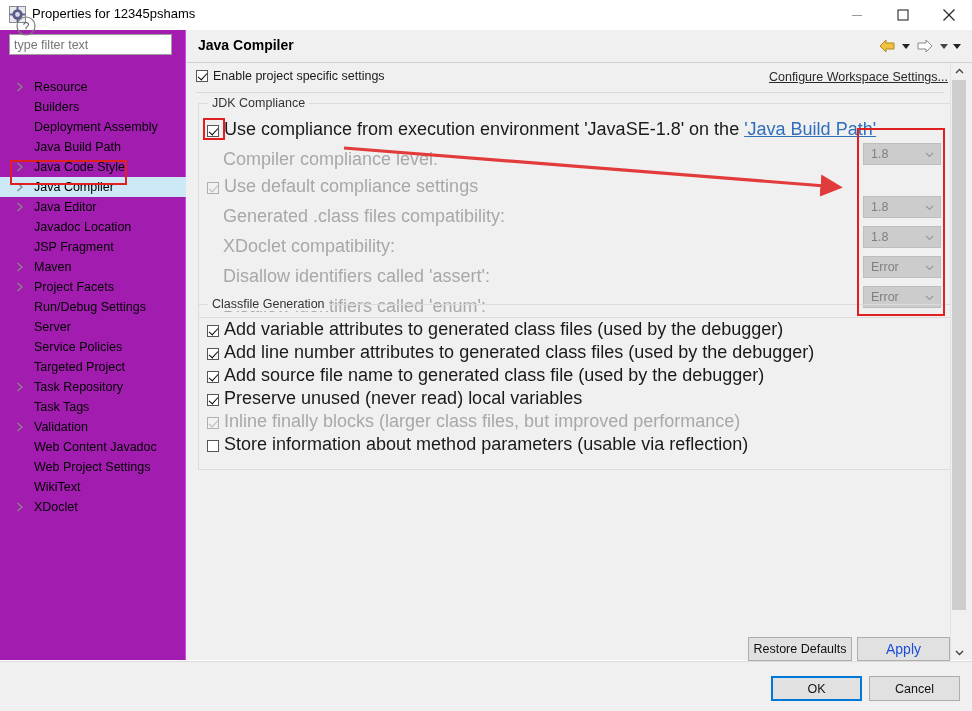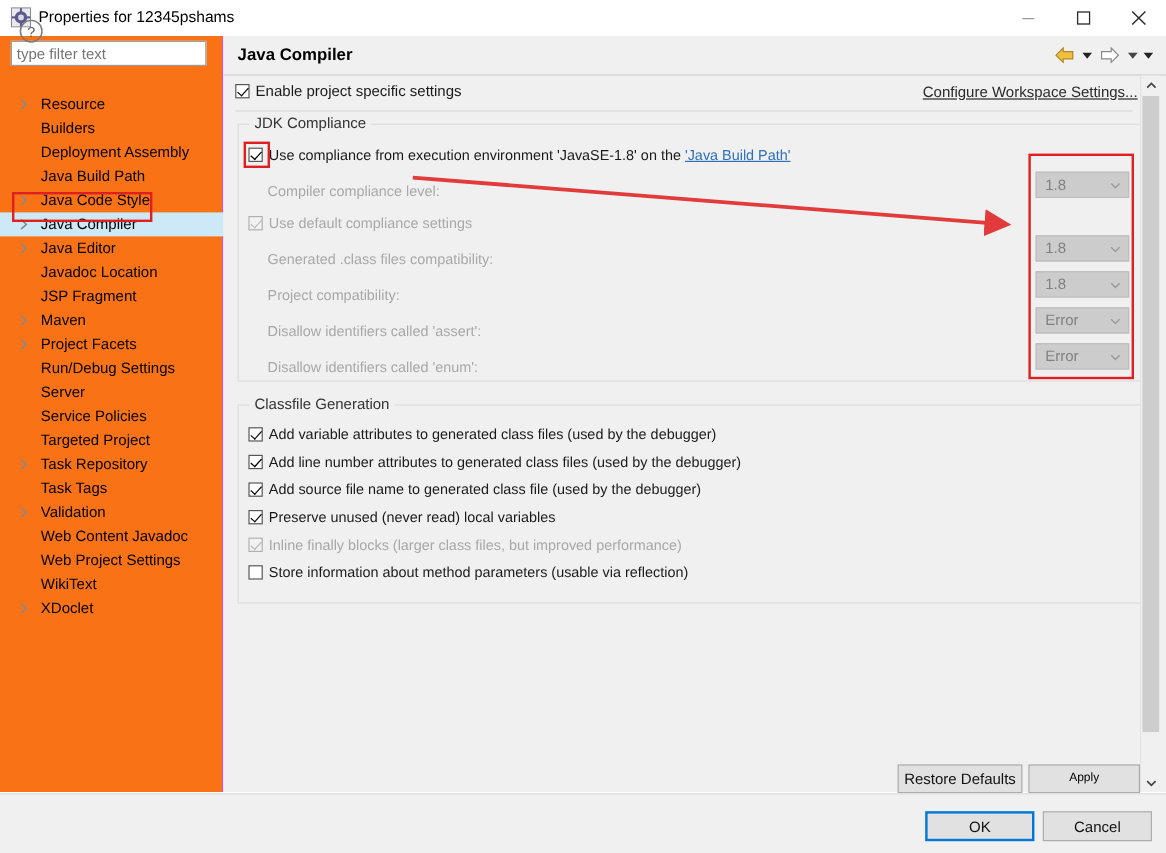--- a/index.html
+++ b/index.html
@@ -29,22 +29,22 @@
     position:absolute;top:0;width:46px;height:30px;
     display:flex;align-items:center;justify-content:center;
     color:#2b2b2b;
   }
   #btn-min{left:834px;}
   #btn-max{left:880px;}
   #btn-close{left:926px;}
   
   #leftpanel{
     position:absolute;left:0;top:30px;width:185px;height:630px;
-    background:#f97316;
-    border-right:1px solid #d946ef;
+    background:#a21caf;
+    border-right:3px solid #d946ef;
   }
   #filter-input{
     position:absolute;left:9px;top:4px;width:163px;height:21px;
     border:1px solid #9e9e9e;background:#fff;
     font-family:inherit;font-size:12.5px;
     color:#7a7a7a;
     padding:0 4px;
     box-sizing:border-box;
     line-height:19px;
   }
@@ -125,21 +125,21 @@
     border:1px solid #dcdcdc;
     background:transparent;
   }
   .group-title{
     position:absolute;top:-8px;left:9px;padding:0 4px;
     background:#f0f0f0;font-size:12.5px;color:#333;white-space:nowrap;
   }
   #grp-jdk{left:10px;top:72px;width:755px;height:243px;}
   #grp-classfile{left:10px;top:324px;width:755px;height:175px;}
 
-  .row{position:absolute;left:8px;height:20px;line-height:20px;white-space:nowrap;font-size:12px;}
+  .row{position:absolute;left:8px;height:20px;line-height:20px;white-space:nowrap;font-size:18px;}
   .row.indent{left:24px;}
   .dis-text{color:#a8a8a8;}
   .lnk{color:#2f6fbb;text-decoration:underline;}
 
   
   .combo{
     position:absolute;width:78px;height:22px;
     background:#cccccc;border:1px solid #bdbdbd;
     box-sizing:border-box;
     font-size:12.5px;color:#808080;
@@ -163,21 +163,21 @@
 
   
   #restore-btn{
     position:absolute;left:748px;top:637px;width:104px;height:24px;
     background:#e1e1e1;border:1px solid #adadad;box-sizing:border-box;
     font-size:12.5px;text-align:center;line-height:22px;color:#111;
   }
   #apply-btn{
     position:absolute;left:857px;top:637px;width:93px;height:24px;
     background:#e1e1e1;border:1px solid #adadad;box-sizing:border-box;
-    font-size:10px;text-align:center;line-height:22px;color:#000000;
+    font-size:14px;text-align:center;line-height:22px;color:#1d4ed8;
   }
   
   #vscroll{
     position:absolute;left:950px;top:63px;width:16px;height:597px;
     background:#f0f0f0;border-left:1px solid #e3e3e3;
   }
   .sb-arrow{
     position:absolute;left:0;width:16px;height:16px;
     display:flex;align-items:center;justify-content:center;color:#555;font-size:9px;
   }
@@ -361,21 +361,21 @@
 
   <div class="row" style="top:72px;">
     <span class="chk dis on"></span><span class="dis-text">Use default compliance settings</span>
   </div>
 
   <div class="row indent" style="top:102px;">
     <span class="dis-text">Generated .class files compatibility:</span>
   </div>
 
   <div class="row indent" style="top:132px;">
-    <span class="dis-text">Project compatibility:</span>
+    <span class="dis-text">XDoclet compatibility:</span>
   </div>
 
   <div class="row indent" style="top:162px;">
     <span class="dis-text">Disallow identifiers called 'assert':</span>
   </div>
 
   <div class="row indent" style="top:192px;">
     <span class="dis-text">Disallow identifiers called 'enum':</span>
   </div>
 </div>
@@ -414,21 +414,21 @@
 </div>
 <div class="combo" style="left:863px;top:286px;">
   <span class="cv">Error</span>
   <span class="carrow">
     <svg width="9" height="9" viewBox="0 0 9 9">
         <path d="M1 3 L4.5 6.5 L8 3" fill="none" stroke="#9a9a9a" stroke-width="1.2"></path>
       </svg>
   </span>
 </div>
 
-<div class="group" id="grp-classfile" style="left:198px;top:337px;width:752px;height:164px;">
+<div class="group" id="grp-classfile" style="left:198px;top:304px;width:752px;height:164px;">
   <span class="group-title">Classfile Generation</span>
   <div id="cf-list">
       <div class="row" style="top: 14px;"><span class="chk on"></span><span>Add variable attributes to generated class files (used by the debugger)</span></div>
       <div class="row" style="top: 37px;"><span class="chk on"></span><span>Add line number attributes to generated class files (used by the debugger)</span></div>
       <div class="row" style="top: 60px;"><span class="chk on"></span><span>Add source file name to generated class file (used by the debugger)</span></div>
       <div class="row" style="top: 83px;"><span class="chk on"></span><span>Preserve unused (never read) local variables</span></div>
       <div class="row" style="top: 106px;"><span class="chk on dis"></span><span class="dis-text">Inline finally blocks (larger class files, but improved performance)</span></div>
       <div class="row" style="top: 129px;"><span class="chk"></span><span>Store information about method parameters (usable via reflection)</span></div>
     </div>
 </div>

